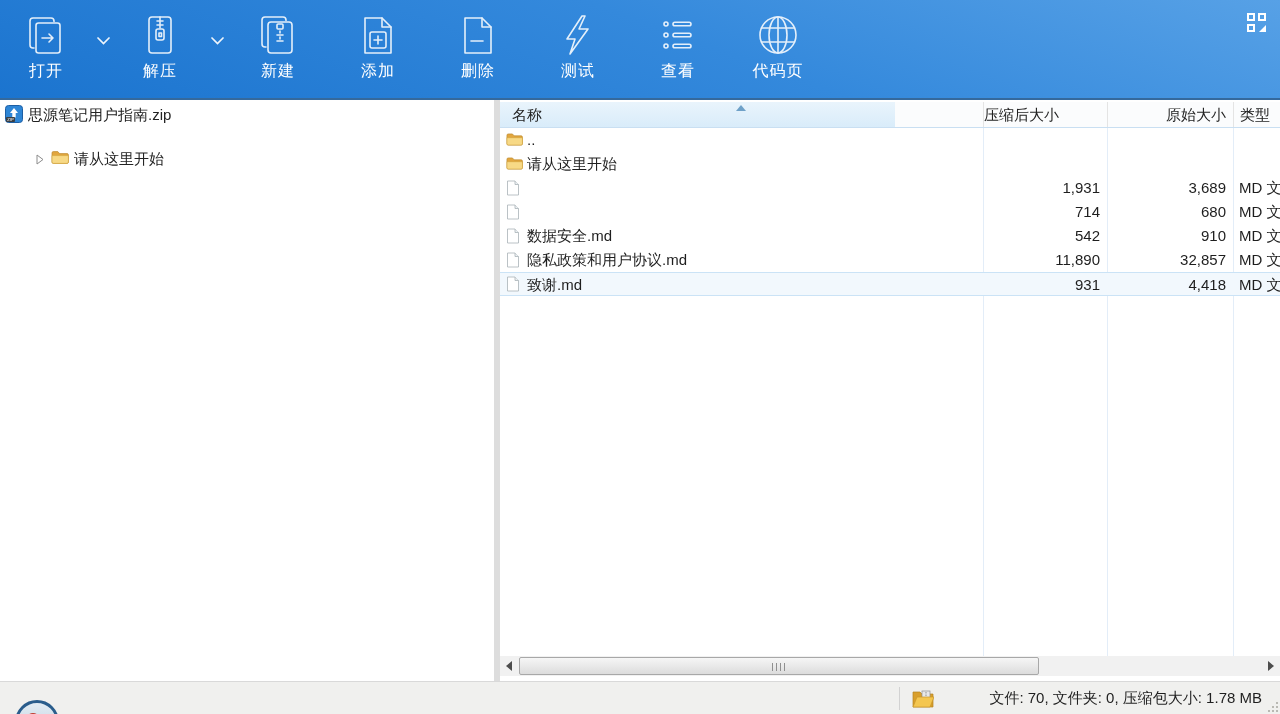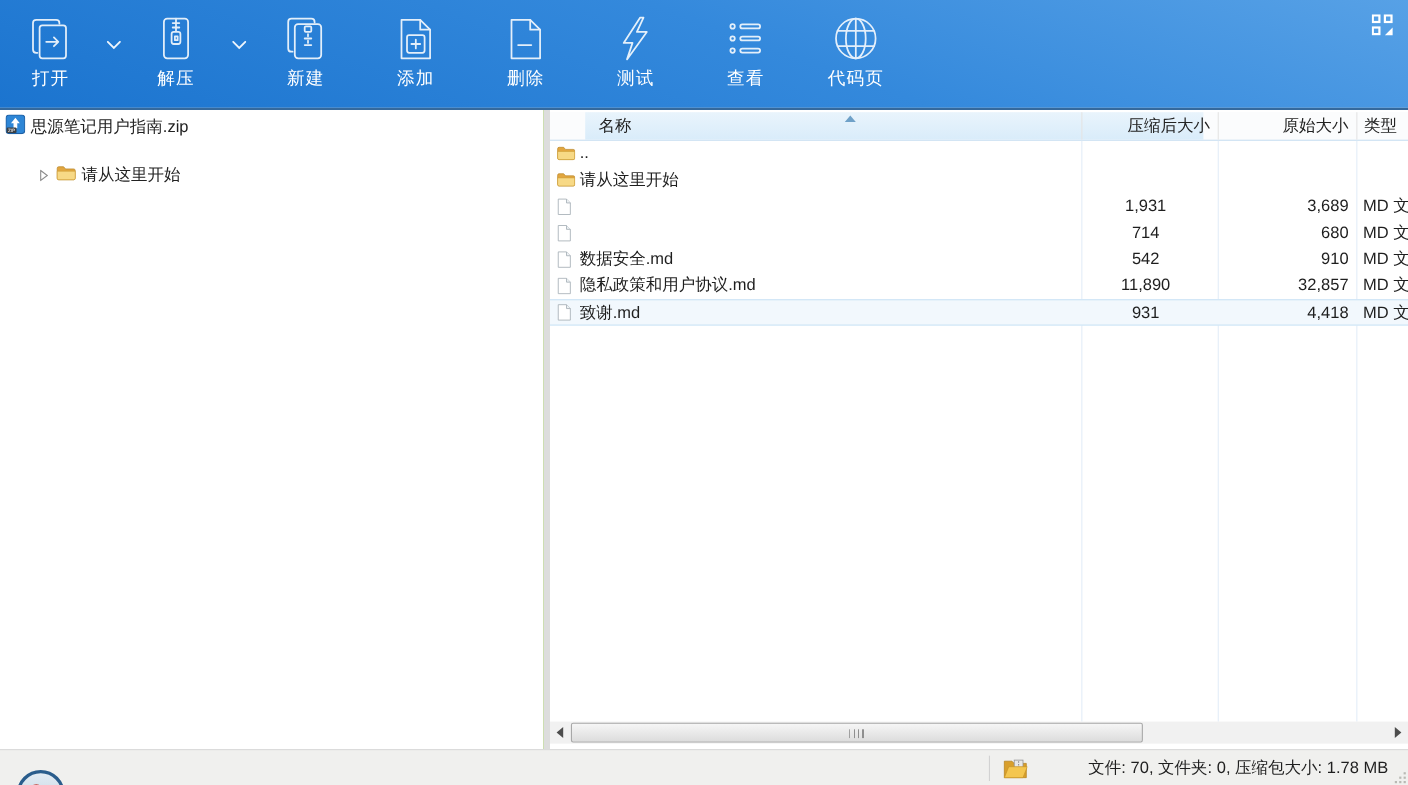--- a/index.html
+++ b/index.html
@@ -26,37 +26,37 @@
 
   
   .trow { position:absolute; left:0; width:494px; height:22px; display:flex; align-items:center; font-size:15px; color:#222; white-space:nowrap; }
   .trow.selected { background:linear-gradient(#fbfbfb,#ececec); border:1px solid #d8d8d8; border-radius:2px; width:493px; }
   .trow .tw { display:inline-flex; align-items:center; justify-content:center; width:12px; height:12px; flex:0 0 12px; }
   .trow .ticn { margin:0 5px 0 5px; flex:0 0 auto; }
 
   
   .lheader { position:absolute; left:0; top:2px; width:900px; height:26px; border-bottom:1px solid #c9dff2; background:#fbfcfd; font-size:15px; color:#222; }
   .hcell { position:absolute; top:0; height:25px; line-height:25px; white-space:nowrap; overflow:hidden; }
-  .hname { left:0; width:562px; background:linear-gradient(#e9f4fc,#d9ecfa); padding-left:12px;margin-left:32px; }
-  .hnum1 { left:483px; width:124px; text-align:right; padding-right:7px; border-left:1px solid #e4e4e4; }
+  .hname { left:0; width:395px; background:linear-gradient(#e9f4fc,#d9ecfa); padding-left:12px; }
+  .hnum1 { left:483px; width:124px; text-align:left; padding-right:7px; border-left:1px solid #e4e4e4; }
   .hnum2 { left:607px; width:126px; text-align:right; padding-right:7px; border-left:1px solid #e4e4e4; }
   .htype { left:733px; width:90px; padding-left:6px; border-left:1px solid #e4e4e4; }
   .sort-arrow { position:absolute; left:236px; top:3px; width:0; height:0;
     border-left:5px solid transparent; border-right:5px solid transparent; border-bottom:6px solid #6fa1c8; }
 
   
   .gline { position:absolute; top:28px; height:528px; width:1px; background:#e3edf8; }
 
   
   .frow { position:absolute; left:0; width:900px; height:24px; font-size:15px; color:#1e1e1e; }
   .frow.selected { background:#f2f8fd; border-top:1px solid #cbe3f6; border-bottom:1px solid #cbe3f6; }
   .cell { position:absolute; top:0; height:24px; line-height:23px; white-space:nowrap; overflow:hidden; }
   .cname { left:0; width:483px; padding-left:27px; }
   .cicon { position:absolute; left:6px; top:4px; }
-  .cnum1 { left:483px; width:124px; text-align:center; padding-right:7px; }
+  .cnum1 { left:483px; width:124px; text-align:right; padding-right:7px; }
   .cnum2 { left:607px; width:126px; text-align:right; padding-right:7px; }
   .ctype { left:733px; width:90px; padding-left:6px; }
 
   
   .hscroll { position:absolute; left:0; top:556px; width:780px; height:20px; background:#f1f1f1; }
   .sbtn { position:absolute; top:0; width:18px; height:20px; display:flex; align-items:center; justify-content:center; }
   .sbtn.left { left:0; } .sbtn.right { right:0; }
   .arr-l { width:0;height:0;border-top:5px solid transparent;border-bottom:5px solid transparent;border-right:6px solid #4d4d4d; }
   .arr-r { width:0;height:0;border-top:5px solid transparent;border-bottom:5px solid transparent;border-left:6px solid #4d4d4d; }
   .sthumb { position:absolute; left:19px; top:1px; width:520px; height:18px; border:1px solid #a8a8a8; border-radius:2px;

